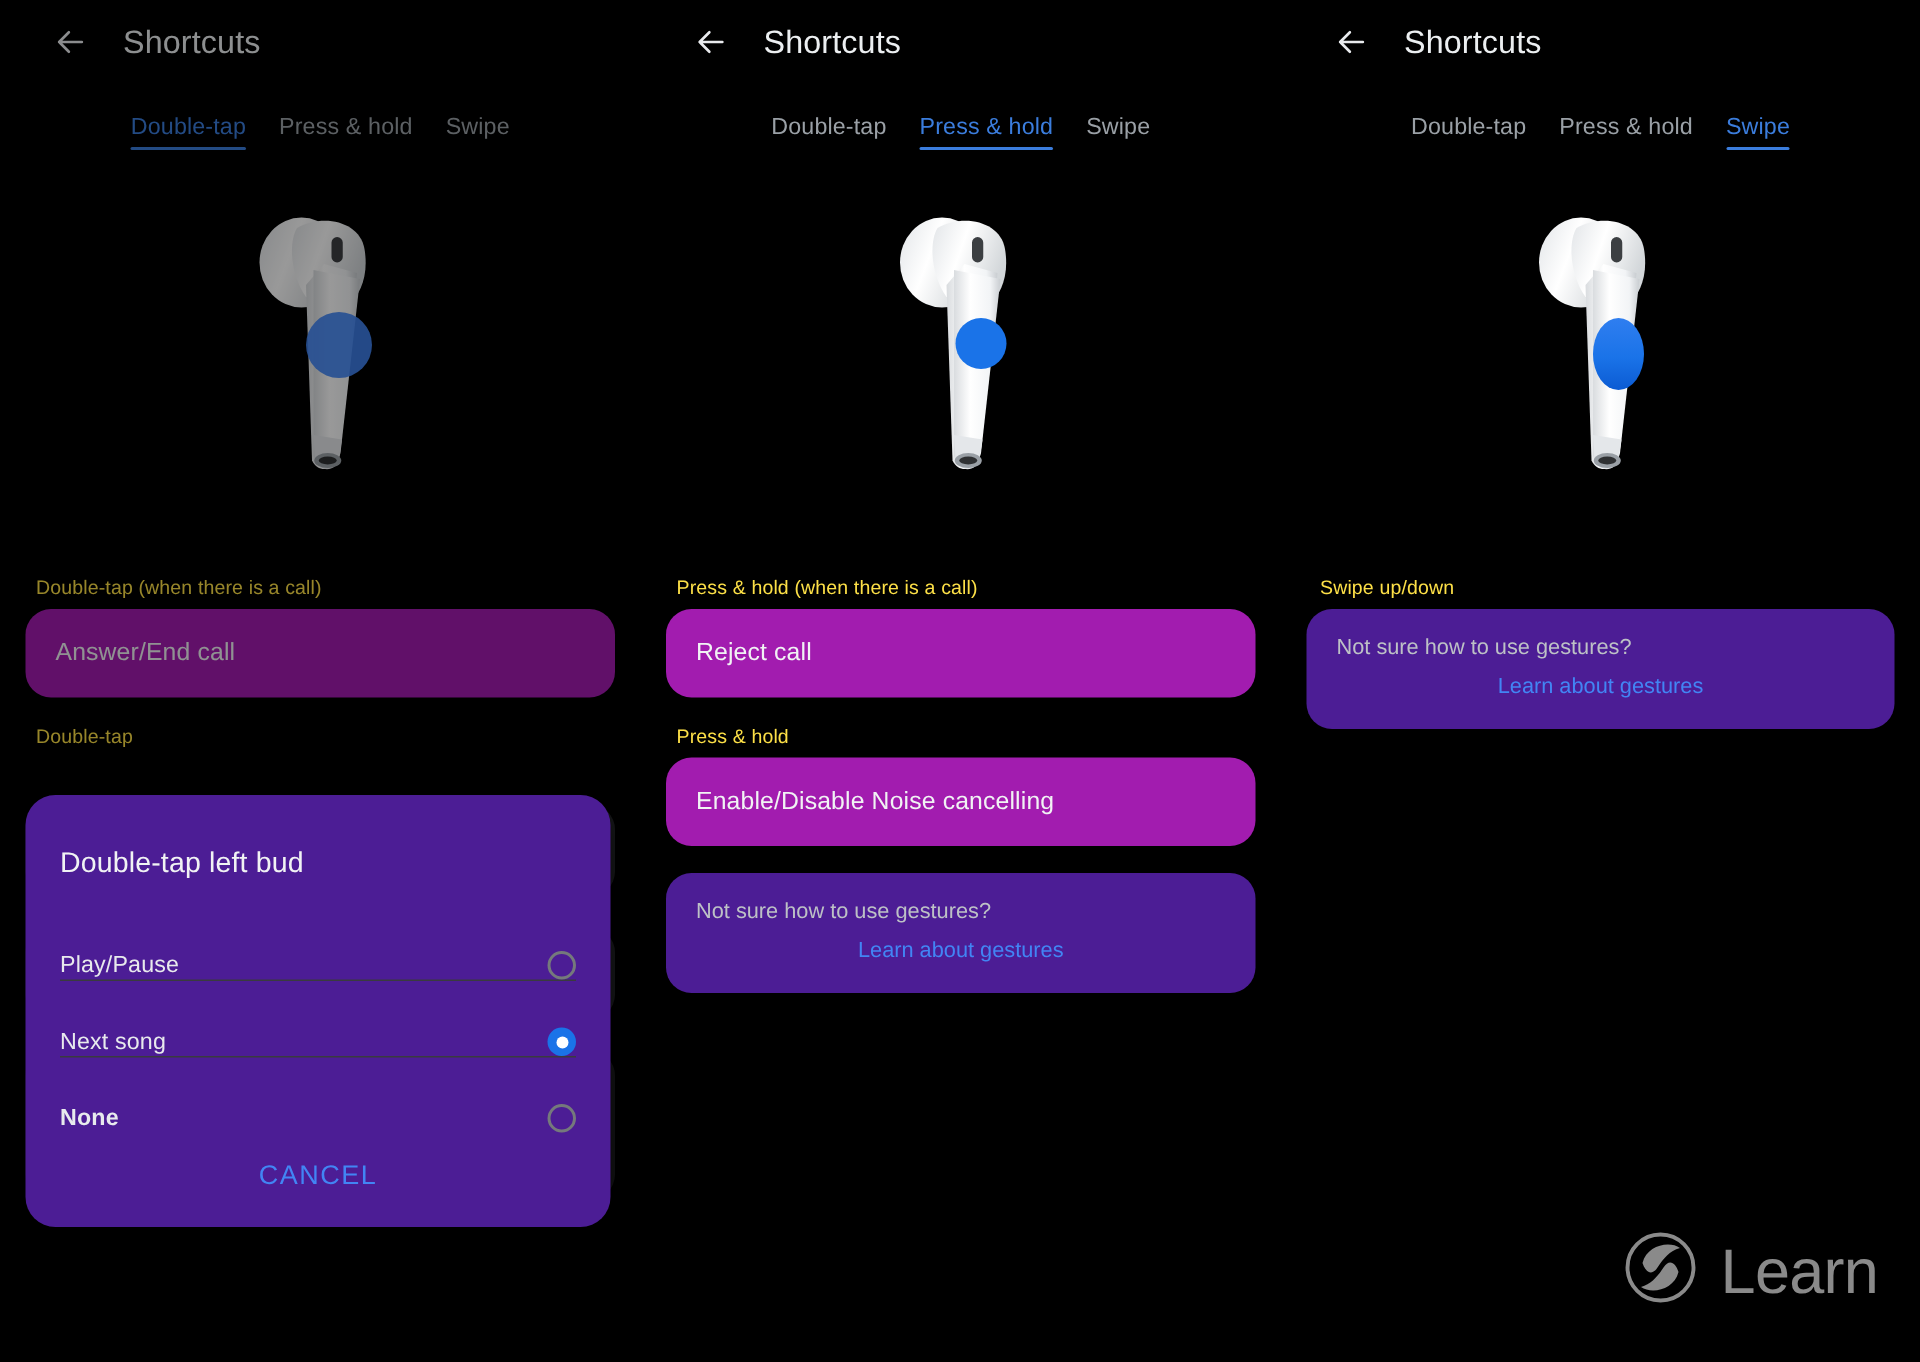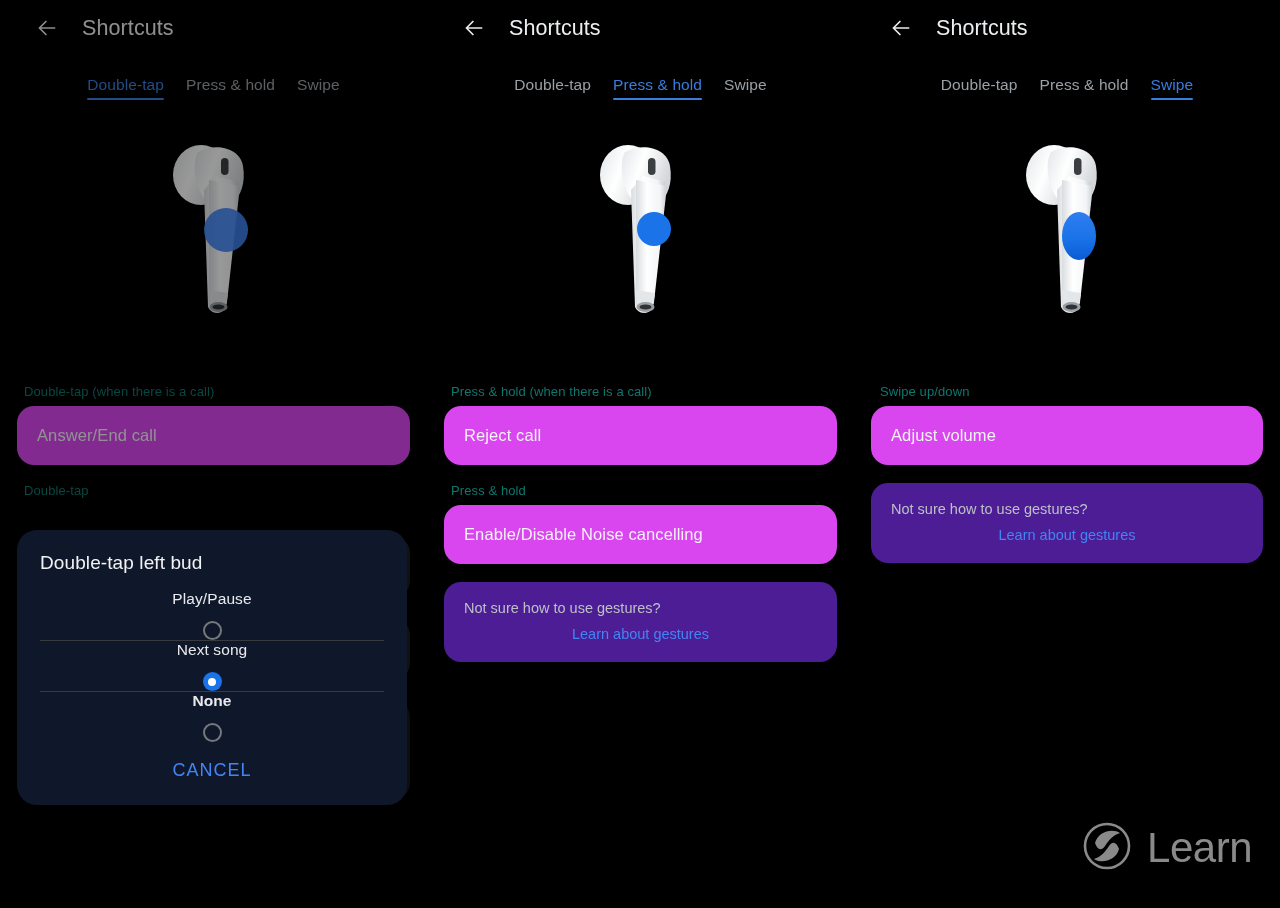--- a/index.html
+++ b/index.html
@@ -94,27 +94,27 @@
   }
   .bud-svg { display: block; }
 
   
   .body {
     padding: 0 17px;
     margin-top: 14px;
   }
   .section-label {
     font-size: 13px;
-    color: #0f766e;
+    color: #fde047;
     margin: 0 0 7px 7px;
     letter-spacing: 0.1px;
   }
   .p3 .section-label { margin-left: 9px; }
   .card {
-    background: #d946ef;
+    background: #a21caf;
     border-radius: 17px;
     padding: 20px 20px;
     margin-bottom: 18px;
   }
   .card-value {
     font-size: 16.5px;
     color: #f1f3f4;
     letter-spacing: 0.1px;
   }
   .info-card {
@@ -150,40 +150,39 @@
     position: absolute;
     inset: 0;
     background: rgba(0,0,0,0.40);
     pointer-events: none;
   }
   .dialog {
     position: absolute;
     left: 17px;
     top: 530px;
     width: 390px;
-    background: #0f172a;
+    background: #4c1d95;
     border-radius: 20px;
-    padding: 0 0 4px 0;
+    padding: 13px 0 4px 0;
     box-shadow: 0 4px 22px rgba(0,0,0,0.7);
     overflow: hidden;
   }
   .dialog-title {
     font-size: 19px;
     color: #f1f3f4;
     padding: 22px 23px 16px 23px;
     letter-spacing: 0.1px;
   }
   .opt-list { padding: 0 23px; }
   .option {
     display: flex;
-    align-items: center;
+    align-items: flex-end;
     justify-content: space-between;
     height: 50px;
     border-bottom: 1px solid #3a3b3e;
-    flex-direction: column;
   }
   .option:last-child { border-bottom: none; font-weight: bold; }
   .option-label {
     font-size: 15.5px;
     color: #e8eaed;
     letter-spacing: 0.1px;
   }
   .radio {
     width: 19px;
     height: 19px;
@@ -446,23 +445,20 @@
         <path d="M55 150 L74 153 L72 166 C70 175 58 175 56 166 Z" fill="#e4e7ea"></path>
         <ellipse cx="64.5" cy="167" rx="9" ry="5" fill="#9aa0a6"></ellipse>
         <ellipse cx="64.5" cy="167" rx="6" ry="2.6" fill="#2f3133"></ellipse>
         <rect x="67" y="18" width="7.5" height="17" rx="3.75" fill="#3c3f42"></rect>
         <ellipse cx="72" cy="96" rx="17" ry="24" fill="url(#swipeGrad)"></ellipse>
       </svg>
     </div>
 
     <div class="body">
       <div class="section-label">Swipe up/down</div>
-      <div class="card">
-        <div class="card-value">Adjust volume</div>
-      </div>
 
       <div class="info-card">
         <div class="info-q">Not sure how to use gestures?</div>
         <div class="info-link">Learn about gestures</div>
       </div>
     </div>
   </div>
 
 </div>
 

